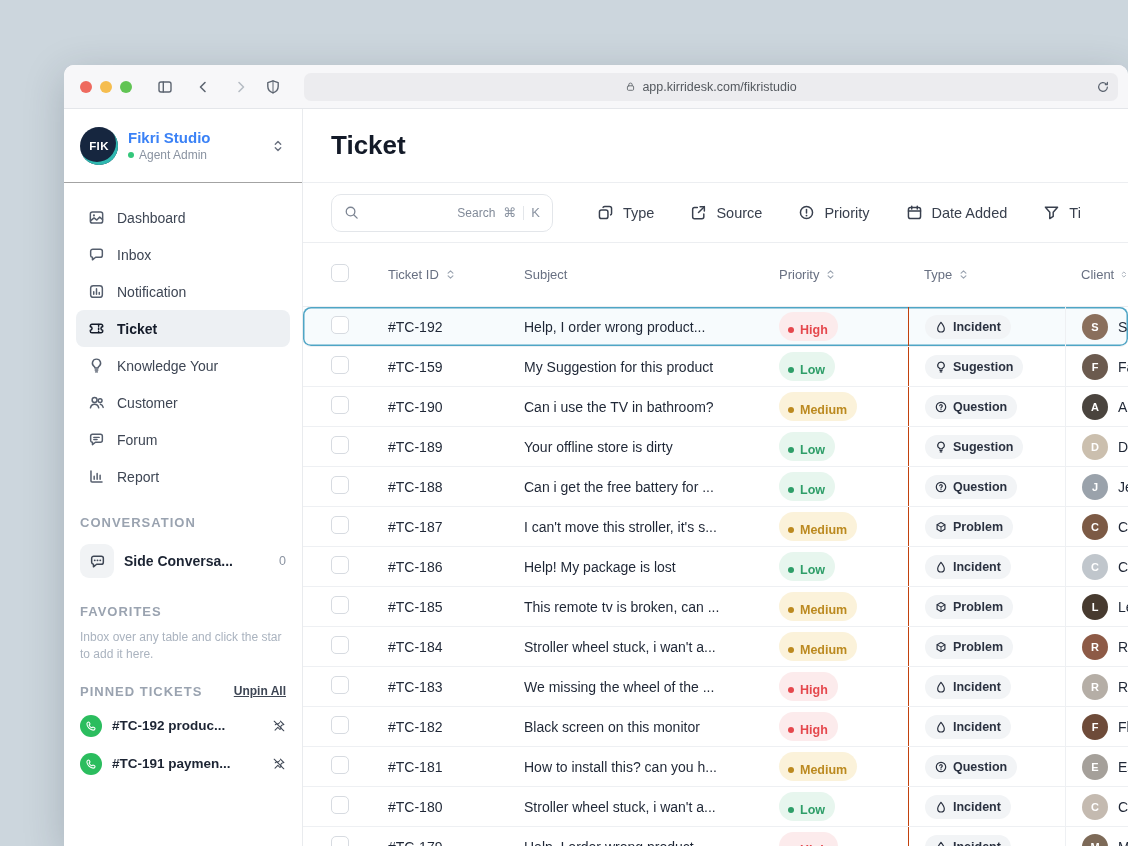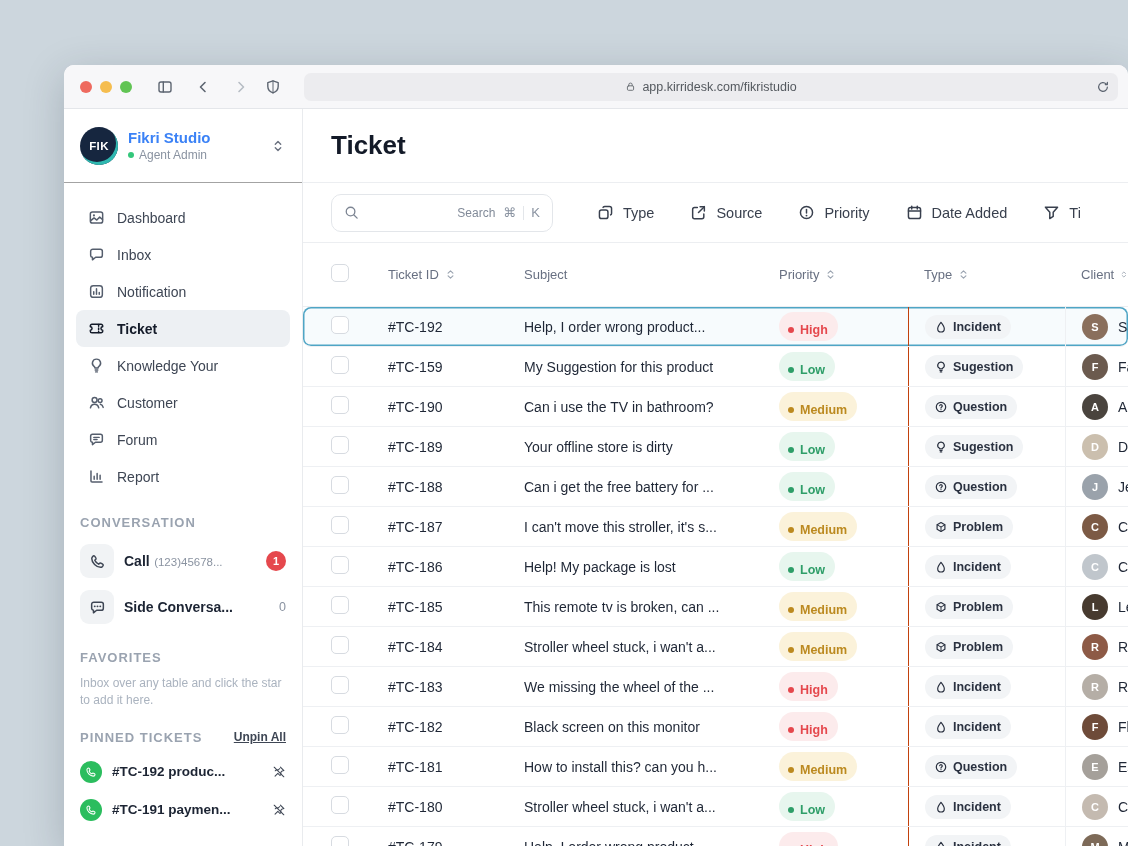--- a/index.html
+++ b/index.html
@@ -247,32 +247,20 @@
             </span>
     <span class="nav-label">Report</span>
   </div>
         </nav>
 
       <div class="section-label">CONVERSATION</div>
       <div id="conv-list">
           <div class="conv-item">
     <span class="conv-icbox">
               <svg viewBox="0 0 16 16" fill="none" stroke="currentColor" stroke-width="1.4" stroke-linecap="round" stroke-linejoin="round">
-                <path d="M4.7 2.6c.6 0 2.2 2.4 1.9 3L5.5 6.9a8 8 0 0 0 3.6 3.6l1.3-1.1c.6-.3 3 1.3 3 1.9 0 1-1.4 2.2-2.5 2.2-4 0-8.3-4.3-8.3-8.3 0-1.1 1.2-2.6 2.1-2.6Z"></path>
-              </svg>
-            </span>
-    <span class="conv-main">
-      <span class="conv-label">Call</span>
-      <span class="conv-sub">(123)45678...</span>
-    </span>
-    <span class="badge-red">1</span>
-  </div>
-          <div class="conv-item">
-    <span class="conv-icbox">
-              <svg viewBox="0 0 16 16" fill="none" stroke="currentColor" stroke-width="1.4" stroke-linecap="round" stroke-linejoin="round">
                 <path d="M13.5 5v3.6a2 2 0 0 1-2 2H7.2L4.2 13v-2.4H4a1.8 1.8 0 0 1-1.5-1.8V5a2 2 0 0 1 2-2h7a2 2 0 0 1 2 2Z"></path>
                 <path d="M5.4 6.9h.01M8 6.9h.01M10.6 6.9h.01" stroke-width="1.8"></path>
               </svg>
             </span>
     <span class="conv-main">
       <span class="conv-label">Side Conversa...</span>
       
     </span>
     <span class="badge-plain">0</span>
   </div>

